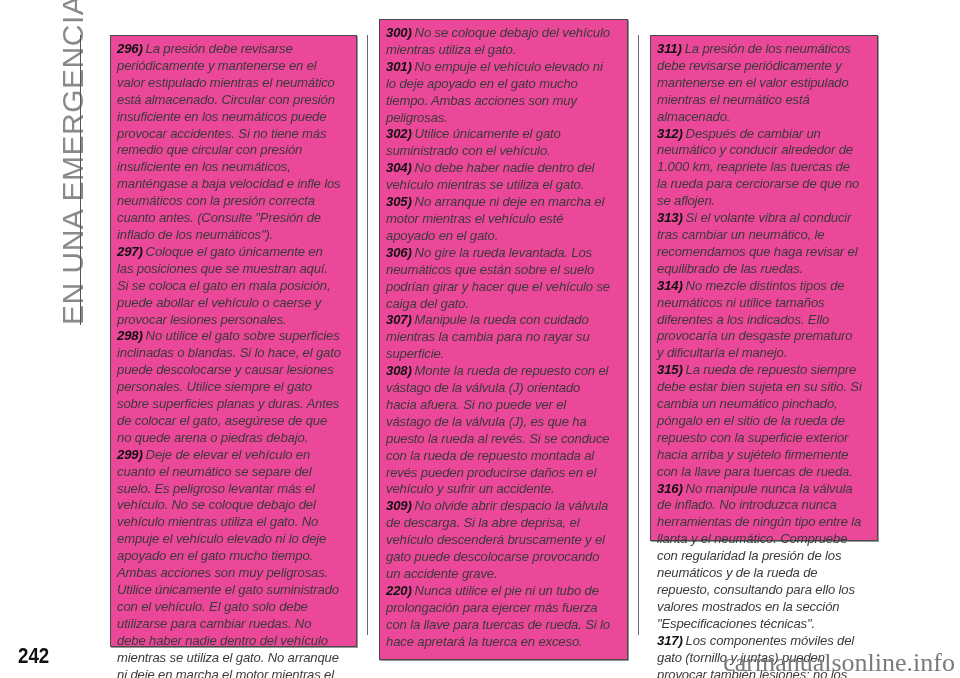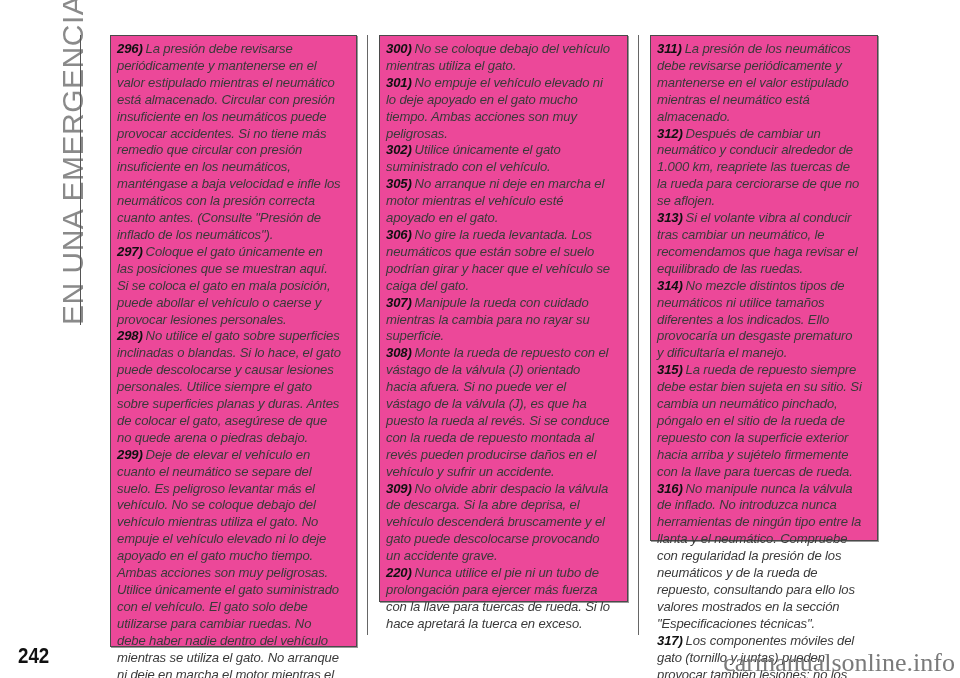--- a/index.html
+++ b/index.html
@@ -21,21 +21,21 @@
     position: absolute; border: 1px solid #4a4a4a; box-sizing: border-box;
     padding: 5px 15px 6px 6px; background: #ec4899;
     box-shadow: 1px 1px 0 #999;
   }
   .box p {
     margin: 0; font-style: italic; font-size: 13.1px; line-height: 16.9px; color: #3a3a3a;
     letter-spacing: -0.15px;
   }
   .box p .num { font-weight: bold; color: #111; font-style: italic; margin-right: 3px; }
   #box1 { left: 110px; top: 35px; width: 247px; height: 612px; }
-  #box2 { left: 379px; top: 35px; width: 249px; height: 567px; }
+  #box2 { left: 379px; top: 19px; width: 249px; height: 641px; }
   #box3 { left: 650px; top: 35px; width: 228px; height: 506px; }
   .vdiv { position: absolute; width: 1px; background: #666; top: 35px; height: 600px; }
   #div1 { left: 367px; }
   #div2 { left: 638px; }
   .page-num {
     position: absolute; left: 18px; top: 643px; font-size: 22px; font-weight: bold; color: #111;
     font-family: "Liberation Sans", sans-serif; transform: scaleX(0.85); transform-origin: left top;
   }
   .watermark {
     position: absolute; right: 5px; top: 648px; font-size: 26px; color: #7a7a7a;
@@ -54,20 +54,21 @@
   <p><span class="num">298)</span><span>No utilice el gato sobre superficies inclinadas o blandas. Si lo hace, el gato puede descolocarse y causar lesiones personales. Utilice siempre el gato sobre superficies planas y duras. Antes de colocar el gato, asegúrese de que no quede arena o piedras debajo.</span></p>
   <p><span class="num">299)</span><span>Deje de elevar el vehículo en cuanto el neumático se separe del suelo. Es peligroso levantar más el vehículo. No se coloque debajo del vehículo mientras utiliza el gato. No empuje el vehículo elevado ni lo deje apoyado en el gato mucho tiempo. Ambas acciones son muy peligrosas. Utilice únicamente el gato suministrado con el vehículo. El gato solo debe utilizarse para cambiar ruedas. No debe haber nadie dentro del vehículo mientras se utiliza el gato. No arranque ni deje en marcha el motor mientras el vehículo esté apoyado en el gato. No gire la rueda levantada. Los neumáticos que están sobre el suelo podrían girar y hacer que el vehículo se caiga del gato.</span></p>
 </div>
 
 <div class="vdiv" id="div1"></div>
 
 <div class="box" id="box2">
   <p><span class="num">300)</span><span>No se coloque debajo del vehículo mientras utiliza el gato.</span></p>
   <p><span class="num">301)</span><span>No empuje el vehículo elevado ni lo deje apoyado en el gato mucho tiempo. Ambas acciones son muy peligrosas.</span></p>
   <p><span class="num">302)</span><span>Utilice únicamente el gato suministrado con el vehículo.</span></p>
+  <p><span class="num">304)</span><span>No debe haber nadie dentro del vehículo mientras se utiliza el gato.</span></p>
   <p><span class="num">305)</span><span>No arranque ni deje en marcha el motor mientras el vehículo esté apoyado en el gato.</span></p>
   <p><span class="num">306)</span><span>No gire la rueda levantada. Los neumáticos que están sobre el suelo podrían girar y hacer que el vehículo se caiga del gato.</span></p>
   <p><span class="num">307)</span><span>Manipule la rueda con cuidado mientras la cambia para no rayar su superficie.</span></p>
   <p><span class="num">308)</span><span>Monte la rueda de repuesto con el vástago de la válvula (J) orientado hacia afuera. Si no puede ver el vástago de la válvula (J), es que ha puesto la rueda al revés. Si se conduce con la rueda de repuesto montada al revés pueden producirse daños en el vehículo y sufrir un accidente.</span></p>
   <p><span class="num">309)</span><span>No olvide abrir despacio la válvula de descarga. Si la abre deprisa, el vehículo descenderá bruscamente y el gato puede descolocarse provocando un accidente grave.</span></p>
   <p><span class="num">220)</span><span>Nunca utilice el pie ni un tubo de prolongación para ejercer más fuerza con la llave para tuercas de rueda. Si lo hace apretará la tuerca en exceso.</span></p>
 </div>
 
 <div class="vdiv" id="div2"></div>
 

